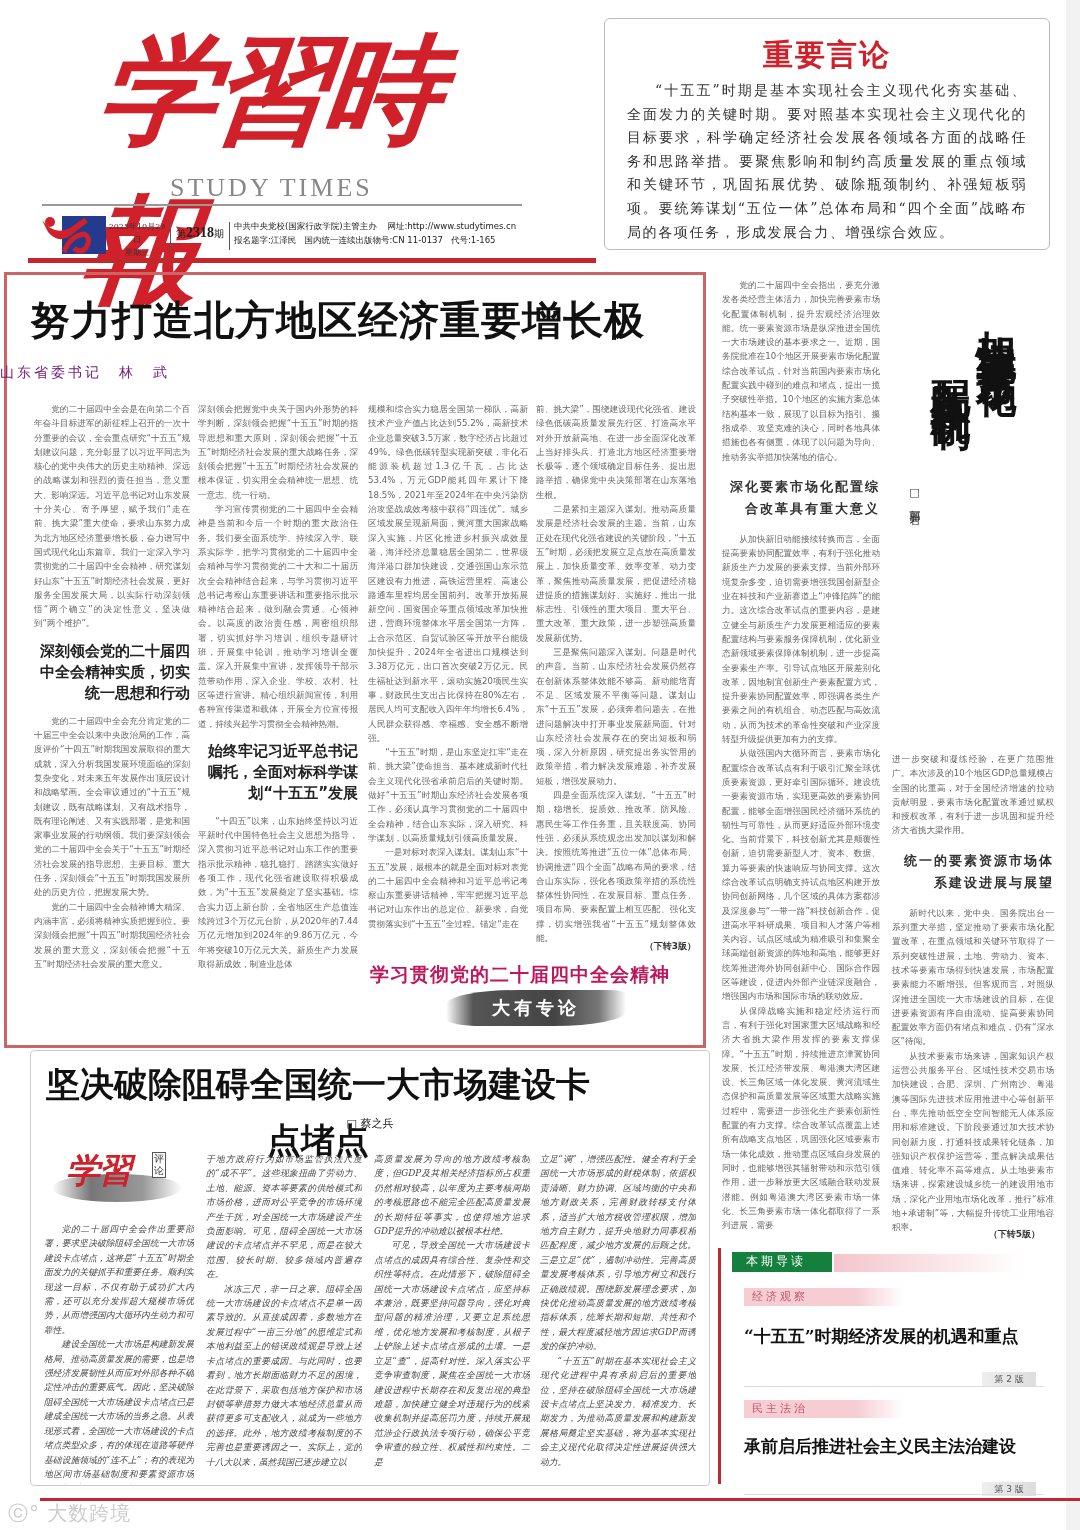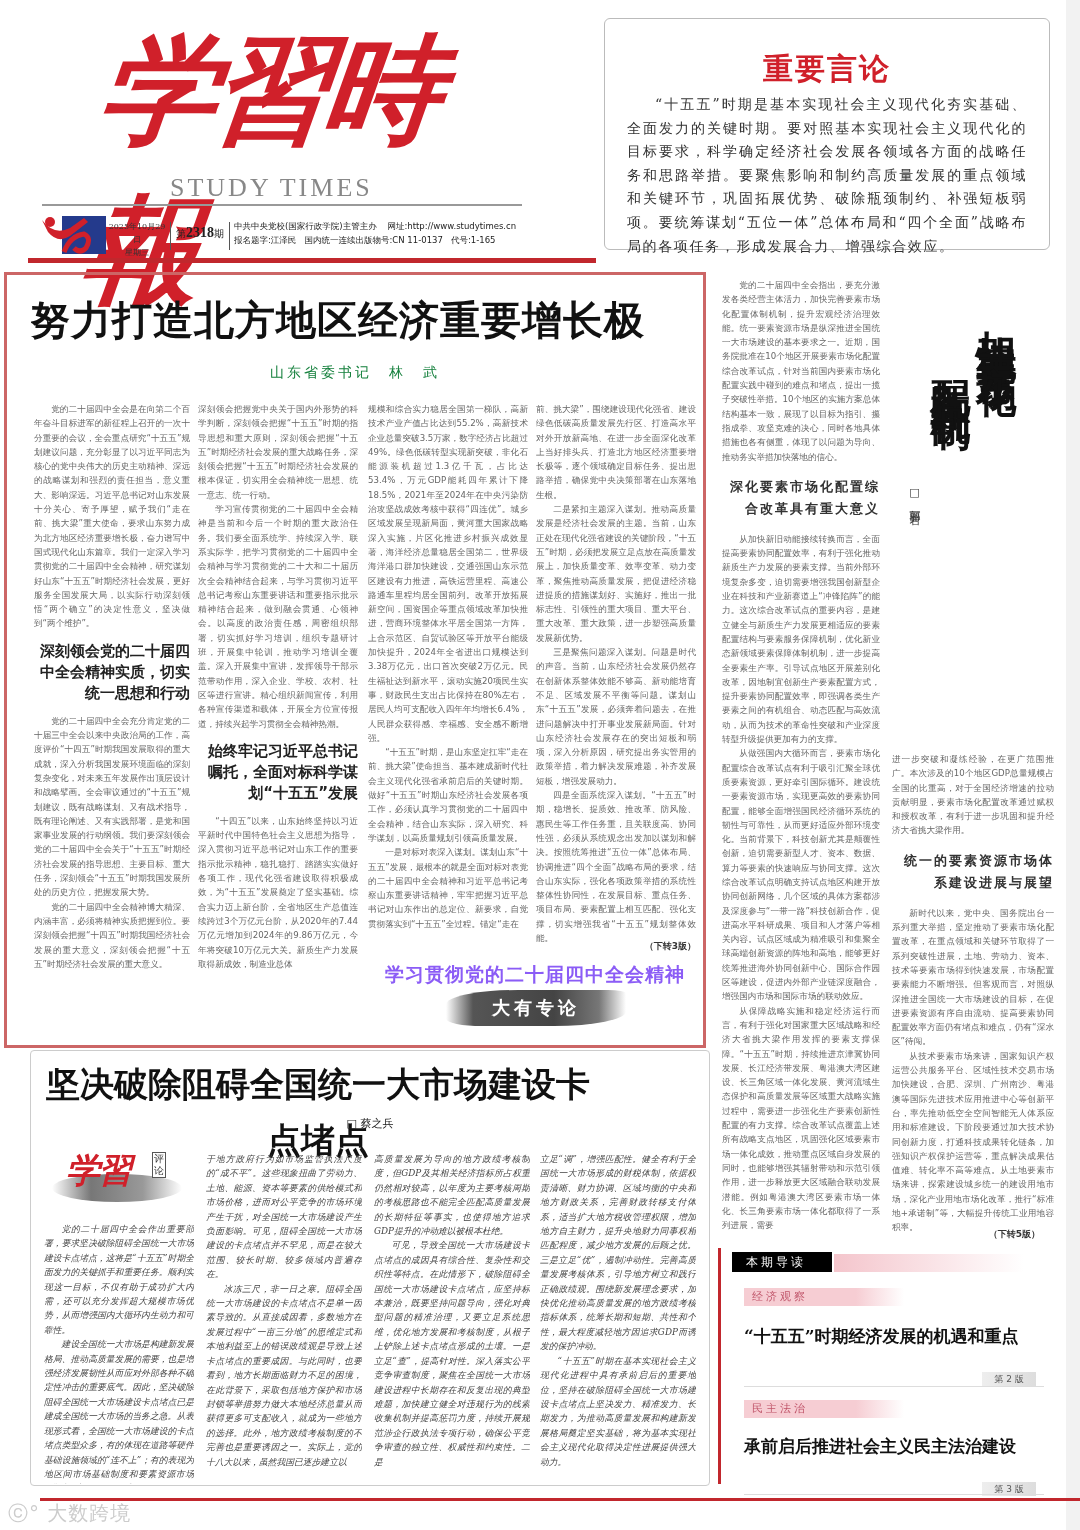--- a/index.html
+++ b/index.html
@@ -9,48 +9,48 @@
 .masthead-title{left:100px;top:10px;width:440px;height:160px;color:#d0202a;font-family:"DejaVu Serif",serif;font-weight:bold;font-size:118px;letter-spacing:-6px;line-height:160px;font-style:italic;transform:skewX(-6deg)}
 .masthead-en{left:170px;top:168px;width:280px;font-family:"Liberation Serif",serif;font-size:26px;color:#888;letter-spacing:3px;line-height:40px}
 .mast-rule{left:42px;top:204px;width:480px;height:2px;background:#999}
 .logo{left:40px;top:214px;width:66px;height:40px}
 .info-date{left:108px;top:220px;width:58px;font-size:8px;line-height:13px;text-align:center;color:#333}
 .vbar{width:1px;height:28px;background:#555}
 .issue{left:176px;top:222px;font-size:10px;color:#222;line-height:22px}
 .issue b{font-size:14px;font-weight:bold;font-family:"Liberation Serif",serif}
 .info-lines{left:234px;top:219px;width:360px;font-size:8.5px;line-height:14px;color:#222;font-family:"DejaVu Sans",sans-serif;white-space:nowrap}
 .red-rule{left:28px;top:258px;width:568px;height:5px;background:#c1272d}
-.quote-box{left:604px;top:18px;width:446px;height:232px;border:1.5px solid #bbb;border-radius:6px;padding:32px 22px}
+.quote-box{left:604px;top:18px;width:446px;height:232px;border:1.5px solid #bbb;border-radius:6px;padding:18px 22px}
 .quote-title{text-align:center;color:#d0202a;font-family:"DejaVu Sans",sans-serif;font-weight:bold;font-size:30px;letter-spacing:2px;line-height:36px;margin-bottom:6px}
 .quote-body{font-size:14px;line-height:23.6px;color:#333;text-indent:2em;text-align:justify;letter-spacing:1.6px}
 .lead-box{left:4px;top:272px;width:702px;height:776px;border:3px solid #c66;}
 .lead-title{left:30px;top:292px;width:660px;text-align:left;font-family:"DejaVu Serif",serif;font-weight:bold;font-size:40px;color:#111;letter-spacing:1px;line-height:56px}
-.lead-byline{left:0;top:364px;width:710px;text-align:center;font-size:14px;color:#15803d;letter-spacing:3px}
+.lead-byline{left:0;top:364px;width:710px;text-align:left;font-size:14px;color:#701a75;letter-spacing:3px}
 .col{font-size:8.6px;line-height:14.3px;color:#666;text-align:justify;font-family:"DejaVu Sans",sans-serif;overflow:hidden}
 .col p{text-indent:2em}
 .subhead{font-family:"DejaVu Sans",sans-serif;font-weight:bold;font-size:15px;line-height:21px;color:#222;margin:10px 0 10px}
 .subhead.r{text-align:right}
 .contd{font-size:9px;font-weight:bold;color:#333;text-align:right;font-family:"DejaVu Sans",sans-serif}
-.banner{left:370px;top:962px;width:330px;text-align:center;color:#8b5cf6;font-family:"DejaVu Sans",sans-serif;font-weight:bold;font-size:19px;letter-spacing:1px}
+.banner{left:370px;top:962px;width:330px;text-align:left;color:#be185d;font-family:"DejaVu Sans",sans-serif;font-weight:bold;font-size:19px;letter-spacing:1px}
 .brush{left:446px;top:990px;width:180px;height:36px;background:linear-gradient(90deg,rgba(60,60,60,0) 0%,#555 15%,#444 60%,#777 85%,rgba(90,90,90,0) 100%);border-radius:40% 10% 40% 20%;color:#fff;font-size:18px;font-weight:bold;text-align:center;line-height:36px;letter-spacing:4px;}
 .vhead{font-family:"DejaVu Serif",serif;font-weight:bold;font-size:40px;color:#111;writing-mode:vertical-rl;letter-spacing:6px;line-height:46px}
 .vauthor{left:906px;top:486px;writing-mode:vertical-rl;font-size:11px;color:#333;font-family:"DejaVu Sans",sans-serif;letter-spacing:2px}
 .side-subhead{font-family:"DejaVu Serif",serif;font-weight:bold;font-size:13px;line-height:22px;color:#333;letter-spacing:2px;margin:12px 0}
 .sec-box{left:30px;top:1050px;width:680px;height:436px;border:1px solid #ccc;border-radius:4px}
 .sec-title{left:30px;top:1056px;width:576px;text-align:center;font-family:"DejaVu Serif",serif;font-weight:bold;font-size:34px;color:#111;line-height:56px}
 .sec-byline{left:0;top:1116px;width:740px;text-align:center;font-size:11px;color:#222;font-family:"DejaVu Sans",sans-serif}
 .col2{font-size:8.8px;line-height:14.4px;color:#444;text-align:justify;font-family:"DejaVu Serif",serif;overflow:hidden;font-style:italic}
 .col2 p{text-indent:2em}
 .xuexi-logo{left:52px;top:1148px;width:130px;height:66px}
 .xuexi-logo .brushbg{position:absolute;left:0;top:26px;width:130px;height:28px;background:linear-gradient(90deg,rgba(90,90,90,0) 0%,#777 30%,#999 70%,rgba(150,150,150,0) 100%);border-radius:50%}
 .xuexi-logo .zh{position:absolute;left:14px;top:0;color:#d0202a;font-weight:bold;font-size:34px;font-style:italic;font-family:"DejaVu Serif",serif;letter-spacing:-2px}
 .xuexi-logo .tag{position:absolute;left:100px;top:4px;width:14px;font-size:10px;line-height:12px;border:1px solid #555;background:#fff;color:#333;text-align:center}
 .guide{left:718px;top:1248px;width:340px;height:240px}
 .guide-bar{position:absolute;left:0;top:0;width:3px;height:236px;background:#c1272d}
-.guide-head{position:absolute;left:14px;top:4px;width:100px;height:20px;background:#000000;color:#fff;font-family:Liberation Sans, sans-serif;font-size:12px;letter-spacing:3px;line-height:20px;padding-left:14px}
+.guide-head{position:absolute;left:14px;top:4px;width:100px;height:20px;background:#15803d;color:#fff;font-family:Liberation Mono, monospace;font-size:12px;letter-spacing:3px;line-height:20px;padding-left:14px}
 .guide-head-fade{position:absolute;left:116px;top:6px;width:190px;height:18px;background:linear-gradient(90deg,#f4c5cc,rgba(255,255,255,0))}
 .guide-cat{position:absolute;left:26px;width:160px;height:18px;background:linear-gradient(90deg,#f6cdd3 70%,rgba(255,255,255,0));color:#c0556a;font-size:11px;letter-spacing:3px;line-height:18px;padding-left:8px;font-family:"DejaVu Sans",sans-serif}
 .guide-title{position:absolute;left:26px;width:310px;font-family:"DejaVu Serif",serif;font-weight:bold;font-size:17px;color:#111;line-height:24px;white-space:nowrap}
 .guide-page{position:absolute;left:264px;width:54px;height:14px;background:linear-gradient(90deg,#eee,#ddd);font-size:9px;color:#555;line-height:14px;text-align:center;font-family:"DejaVu Sans",sans-serif}
 .guide-rule{position:absolute;left:26px;width:300px;height:1px;background:#ddd}
 .bottom-rule{left:40px;top:1498px;width:1040px;height:3px;background:#c1272d}
 .watermark{left:8px;top:1500px;color:#ccc;font-size:20px;font-family:"DejaVu Sans",sans-serif;letter-spacing:1px}
 .right-edge{left:1066px;top:0;width:14px;height:1530px;background:#f2f2f2}
 </style>
 </head>

